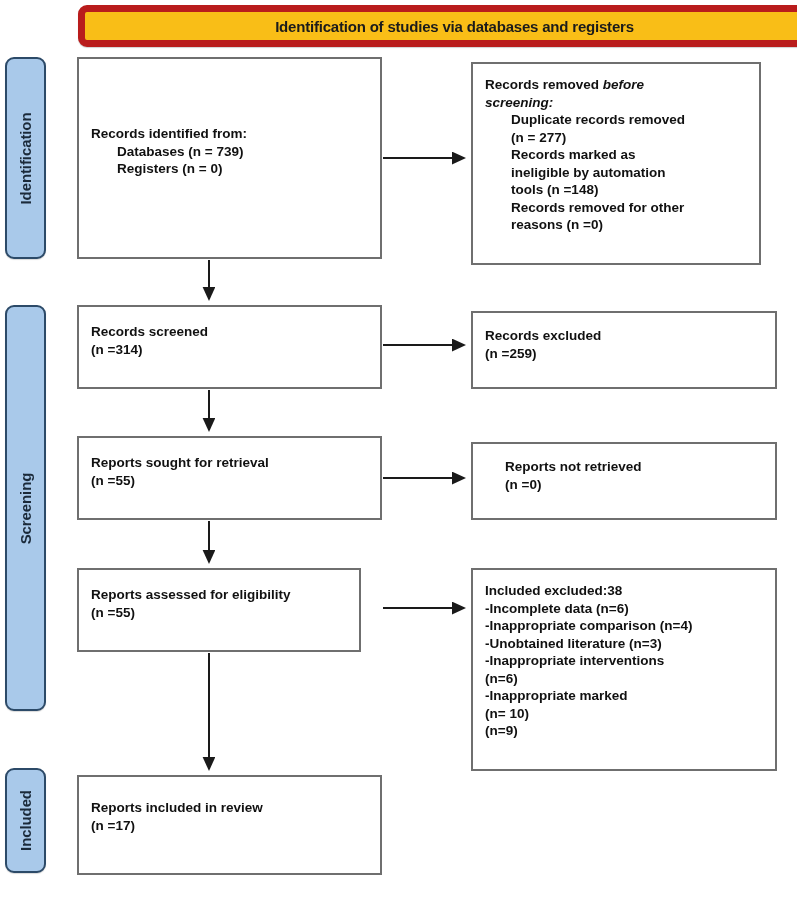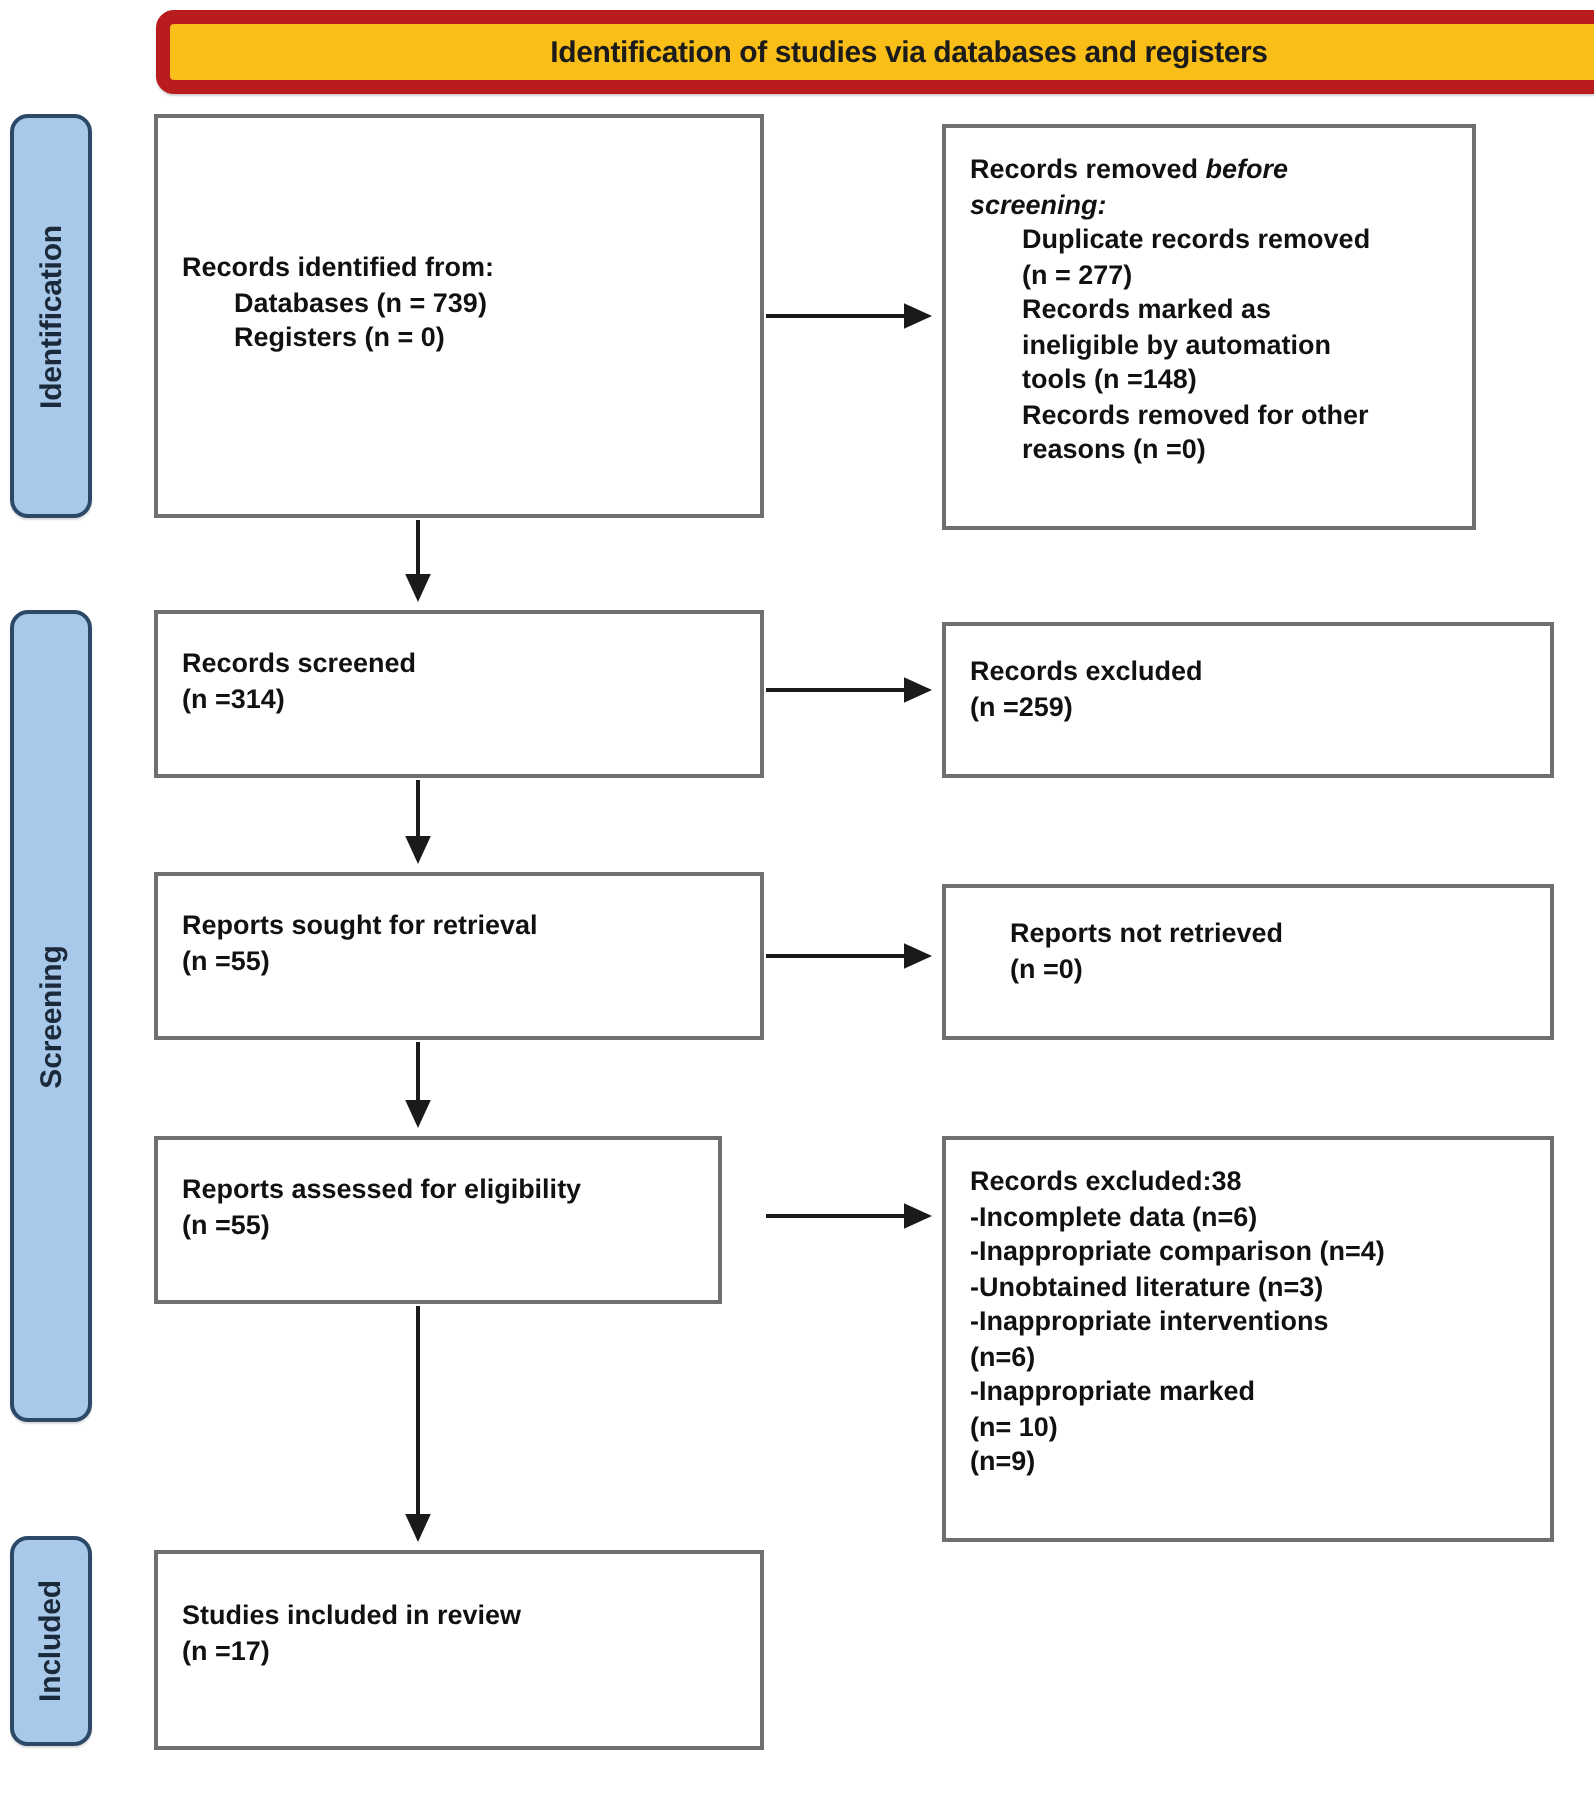--- a/index.html
+++ b/index.html
@@ -97,21 +97,21 @@
   .ital { font-style: italic; }
 
   
   #box-identified      { left: 77px;  top: 57px;  width: 305px; height: 202px; }
   #box-screened        { left: 77px;  top: 305px; width: 305px; height: 84px; }
   #box-sought          { left: 77px;  top: 436px; width: 305px; height: 84px; }
   #box-assessed        { left: 77px;  top: 568px; width: 284px; height: 84px; }
   #box-included        { left: 77px;  top: 775px; width: 305px; height: 100px; }
 
   
-  #box-removed         { left: 471px; top: 62px;  width: 267px; height: 203px; }
+  #box-removed         { left: 471px; top: 62px;  width: 290px; height: 203px; }
   #box-excluded-rec    { left: 471px; top: 311px; width: 306px; height: 78px; }
   #box-not-retrieved   { left: 471px; top: 442px; width: 306px; height: 78px; }
   #box-excluded-rep    { left: 471px; top: 568px; width: 306px; height: 203px; }
 
   
   #box-identified  .box-inner { top: 66px; }
   #box-screened    .box-inner { top: 16px; }
   #box-sought      .box-inner { top: 16px; }
   #box-assessed    .box-inner { top: 16px; }
   #box-included    .box-inner { top: 22px; }
@@ -225,32 +225,32 @@
 
   <div class="box" id="box-assessed">
     <div class="box-inner">
       <div class="box-line">Reports assessed for eligibility</div>
       <div class="box-line">(n =55)</div>
     </div>
   </div>
 
   <div class="box" id="box-excluded-rep">
     <div class="box-inner">
-      <div class="box-line">Records excluded:38</div>
+      <div class="box-line">Included excluded:38</div>
       <div class="box-line">-Incomplete data (n=6)</div>
       <div class="box-line">-Inappropriate comparison (n=4)</div>
       <div class="box-line">-Unobtained literature (n=3)</div>
       <div class="box-line">-Inappropriate interventions</div>
       <div class="box-line">(n=6)</div>
       <div class="box-line">-Inappropriate marked</div>
       <div class="box-line">(n= 10)</div>
       <div class="box-line">(n=9)</div>
     </div>
   </div>
 
   <div class="box" id="box-included">
     <div class="box-inner">
-      <div class="box-line">Studies included in review</div>
+      <div class="box-line">Reports included in review</div>
       <div class="box-line">(n =17)</div>
     </div>
   </div>
 
 </div>
 
 </body></html>

